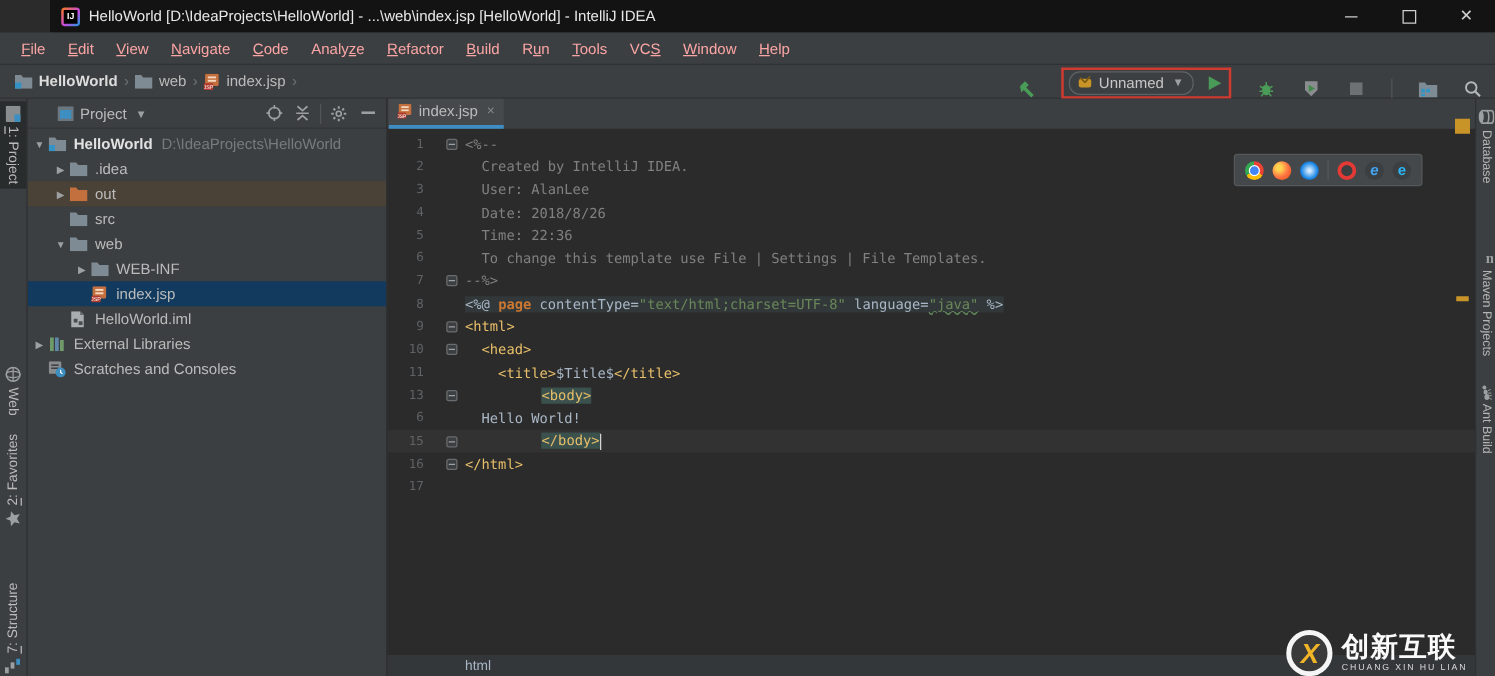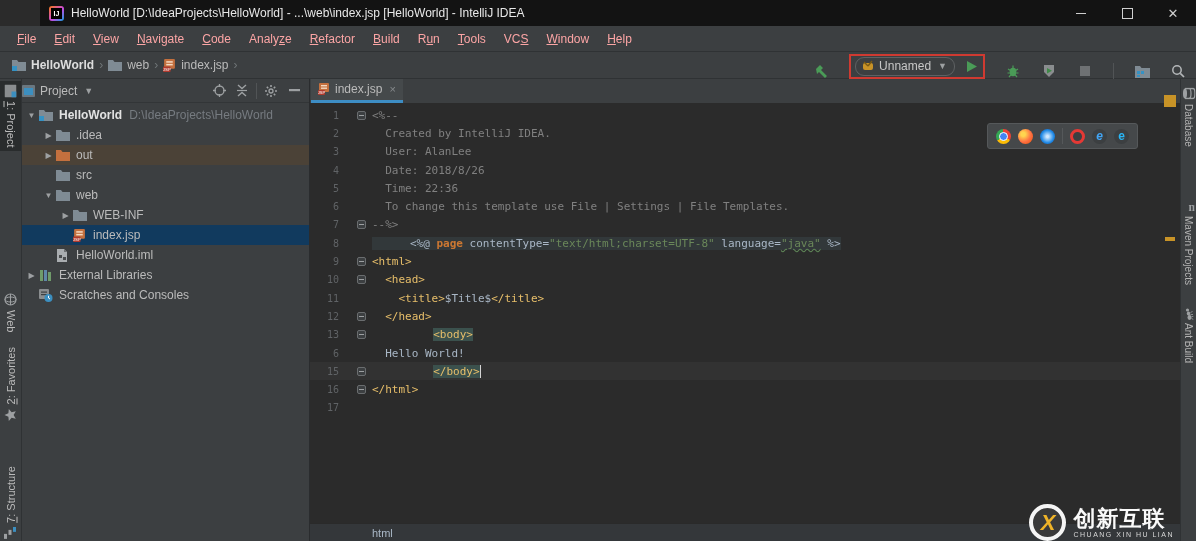--- a/index.html
+++ b/index.html
@@ -54,21 +54,21 @@
   .vbtn.up    { writing-mode:vertical-rl; transform:rotate(180deg); }
   .vbtn.active { background:rgba(0,0,0,0.30); padding:4px 0; }
   .vbtn u { text-decoration:underline; }
   .vbtn svg { transform:rotate(-90deg); }
   .vbtn.up svg { transform:rotate(90deg); }
   .stripe-right .vbtn { font-size:10px; color:#b4b4b4; }
 
   
   .project-panel { width:288px; background:#3c3f41; border-right:1px solid #2a2c2e; display:flex;
     flex-direction:column; flex-shrink:0; }
-  .pp-header { height:24px; display:flex; align-items:center; padding:0 6px 0 0; color:#bbbbbb;
+  .pp-header { height:24px; display:flex; align-items:center; padding:0 6px 0 24px; color:#bbbbbb;
     font-size:12px; border-bottom:1px solid #323537; gap:5px; }
   .pp-header .spacer { flex:1; }
   .pp-hicon { width:18px; height:18px; display:flex; align-items:center; justify-content:center; color:#9da0a2; }
   .tree { flex:1; overflow:hidden; padding-top:2px; font-size:12px; color:#bbbbbb; }
   .tree-row { height:20px; display:flex; align-items:center; white-space:nowrap; }
   .tree-row.selected { background:#113a5e; }
   .tree-row.hovered  { background:#4b4237; }
   .tree-arrow { width:11px; text-align:center; color:#9da0a2; font-size:8px; flex-shrink:0; }
   .tree-icon { width:16px; height:14px; margin:0 4px 0 2px; display:flex; align-items:center; flex-shrink:0; }
   .tree-label b { color:#e2e2e2; }
@@ -89,21 +89,21 @@
   .fold { width:22px; flex-shrink:0; display:flex; align-items:center; justify-content:center; position:relative; }
   .fold-box { width:9px; height:9px; border:1px solid #6a6d6f; border-radius:2px; background:#3c3f41;
     position:relative; z-index:1; }
   .fold-box::after { content:""; position:absolute; left:1px; right:1px; top:3px; height:1px; background:#9da0a2; }
   .fold-line::before { content:""; position:absolute; left:50%; top:0; bottom:0; width:1px; background:#515151; }
   .code { white-space:pre; color:#a9b7c6; }
   .tok-cm { color:#808080; } .tok-tg { color:#e8bf6a; } .tok-kw { color:#cc7832; font-weight:bold; }
   .tok-st { color:#6a8759; } .tok-tx { color:#a9b7c6; }
   .tok-hl { background:#3b514d;margin-left:48px; }
   .tok-wavy { text-decoration:underline; text-decoration-style:wavy; text-decoration-color:#5f8757; }
-  .line-directive .code { background:#32383a;padding-left:38px; }
+  .line-directive .code { background:#32383a; }
   .caret { display:inline-block; width:1px; height:13px; background:#d4d4d4; vertical-align:middle; }
 
   .crumbs-bottom { height:18px; background:#34373a; border-top:1px solid #2a2a2a; display:flex;
     align-items:center; padding-left:62px; font-size:11px; color:#a9b7c6; flex-shrink:0; }
 
   
   .browser-bar { position:absolute; top:44px; right:42px; background:#45484a; border:1px solid #55585a;
     border-radius:3px; display:flex; align-items:center; gap:7px; padding:4px 8px; }
   .bicon { width:15px; height:15px; border-radius:50%; font-size:9px; font-weight:bold;
     display:flex; align-items:center; justify-content:center; color:#fff; }
@@ -524,27 +524,20 @@
               <span class="fold-box"></span>
             </span>
             <span class="code"><span class="tok-tg">  &lt;head&gt;</span></span>
           </div>
           <div class="line">
             <span class="lnum">11</span>
             <span class="fold fold-line"></span>
             <span class="code"><span class="tok-tg">    &lt;title&gt;</span><span class="tok-tx">$Title$</span><span class="tok-tg">&lt;/title&gt;</span></span>
           </div>
           <div class="line">
-            <span class="lnum">12</span>
-            <span class="fold">
-              <span class="fold-box"></span>
-            </span>
-            <span class="code"><span class="tok-tg">  &lt;/head&gt;</span></span>
-          </div>
-          <div class="line">
             <span class="lnum">13</span>
             <span class="fold">
               <span class="fold-box"></span>
             </span>
             <span class="code"><span class="tok-tx">  </span><span class="tok-tg tok-hl">&lt;body&gt;</span></span>
           </div>
           <div class="line">
             <span class="lnum">6</span>
             <span class="fold fold-line"></span>
             <span class="code"><span class="tok-tx">  Hello World!</span></span>

